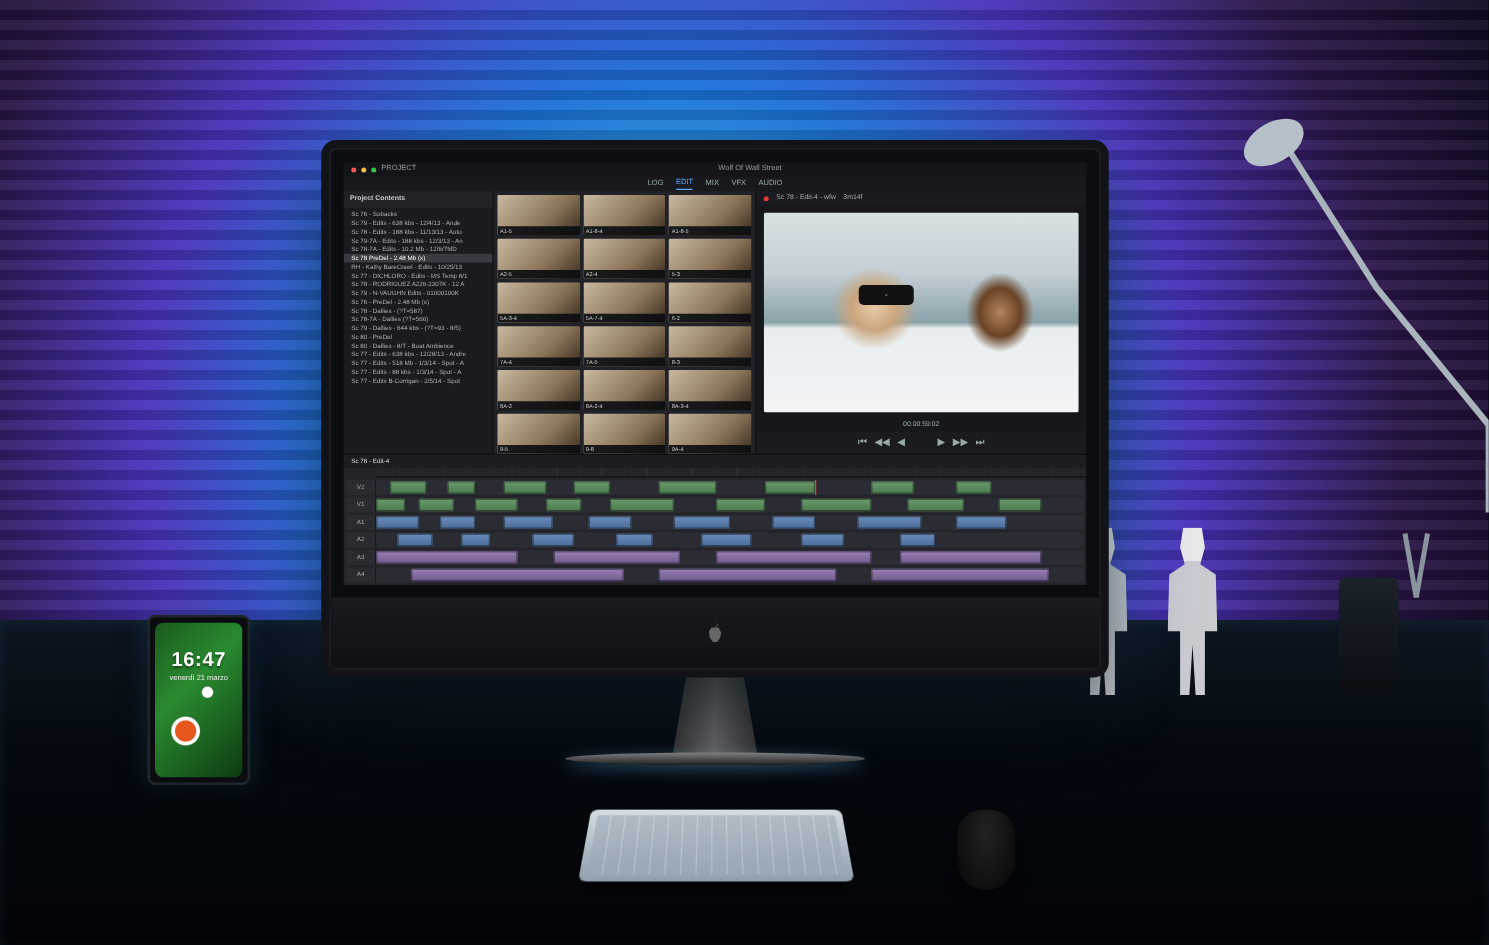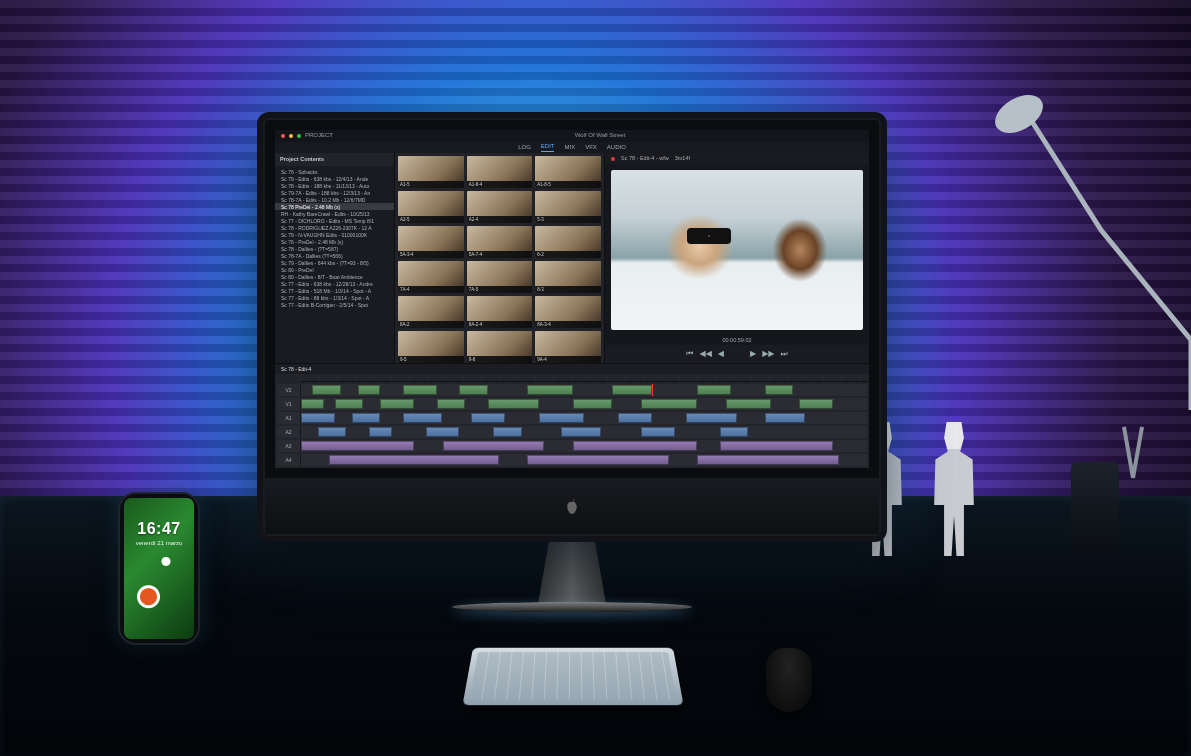--- a/index.html
+++ b/index.html
@@ -69,21 +69,21 @@
   .seg.v{background:linear-gradient(180deg,#6b9c6e,#4a7a4d)}
   .seg.a{background:linear-gradient(180deg,#6a8dbb,#4a6c98)}
   .seg.m{background:linear-gradient(180deg,#9a7fb8,#6d5a8a)}
   .playhead{position:absolute;top:0;bottom:0;width:1px;background:#ff3b30}
   
   
   .keyboard{position:absolute;left:468px;top:640px;width:210px;height:70px;background:linear-gradient(180deg,#d6dde3,#8fa0ad);border-radius:6px;transform:perspective(400px) rotateX(35deg);box-shadow:0 6px 18px rgba(0,0,0,.6)}
   .keyboard::after{content:"";position:absolute;inset:6px;background:repeating-linear-gradient(90deg,#9aaab5 0 11px,#c2ccd4 11px 12px),repeating-linear-gradient(180deg,transparent 0 10px,#b4bec6 10px 11px);border-radius:3px;opacity:.6}
   .mouse{position:absolute;left:766px;top:648px;width:46px;height:64px;background:radial-gradient(ellipse at 50% 30%,#222,#050607);border-radius:22px 22px 26px 26px;box-shadow:0 4px 12px rgba(0,0,0,.7)}
   
-  .phone{position:absolute;left:118px;top:492px;width:82px;height:153px;background:#0a0c10;border-radius:18px;border:2px solid #1f252c;box-shadow:0 8px 24px rgba(0,0,0,.6),0 0 20px rgba(80,200,255,.2)}
+  .phone{position:absolute;left:118px;top:492px;width:82px;height:136px;background:#0a0c10;border-radius:6px;border:2px solid #1f252c;box-shadow:0 8px 24px rgba(0,0,0,.6),0 0 20px rgba(80,200,255,.2)}
   .phone-scr{position:absolute;inset:4px;border-radius:7px;background:radial-gradient(circle at 35% 70%,#e6571f 0 8px,transparent 9px),radial-gradient(circle at 60% 45%,#fff 0 4px,transparent 5px),radial-gradient(circle at 35% 70%,#fff 8px 11px,transparent 12px),linear-gradient(135deg,#1a5a1d,#2a8a30 40%,#0c3a10);overflow:hidden}
   .phone-time{position:absolute;top:22px;left:0;right:0;text-align:center;color:#fff;font-size:16px;font-weight:600;letter-spacing:.5px;text-shadow:0 1px 2px rgba(0,0,0,.5)}
   .phone-date{position:absolute;top:42px;left:0;right:0;text-align:center;color:#eee;font-size:6px}
   
   .lamp{position:absolute;right:-10px;top:80px;width:260px;height:340px;pointer-events:none}
   .lamp-arm{stroke:#aab4bd;stroke-width:5;fill:none}
   .lamp-head{fill:#b6c0c9}
   
   .fig{position:absolute;top:422px;width:62px;height:134px}
   .fig.a1{right:278px}.fig.a2{right:206px}

